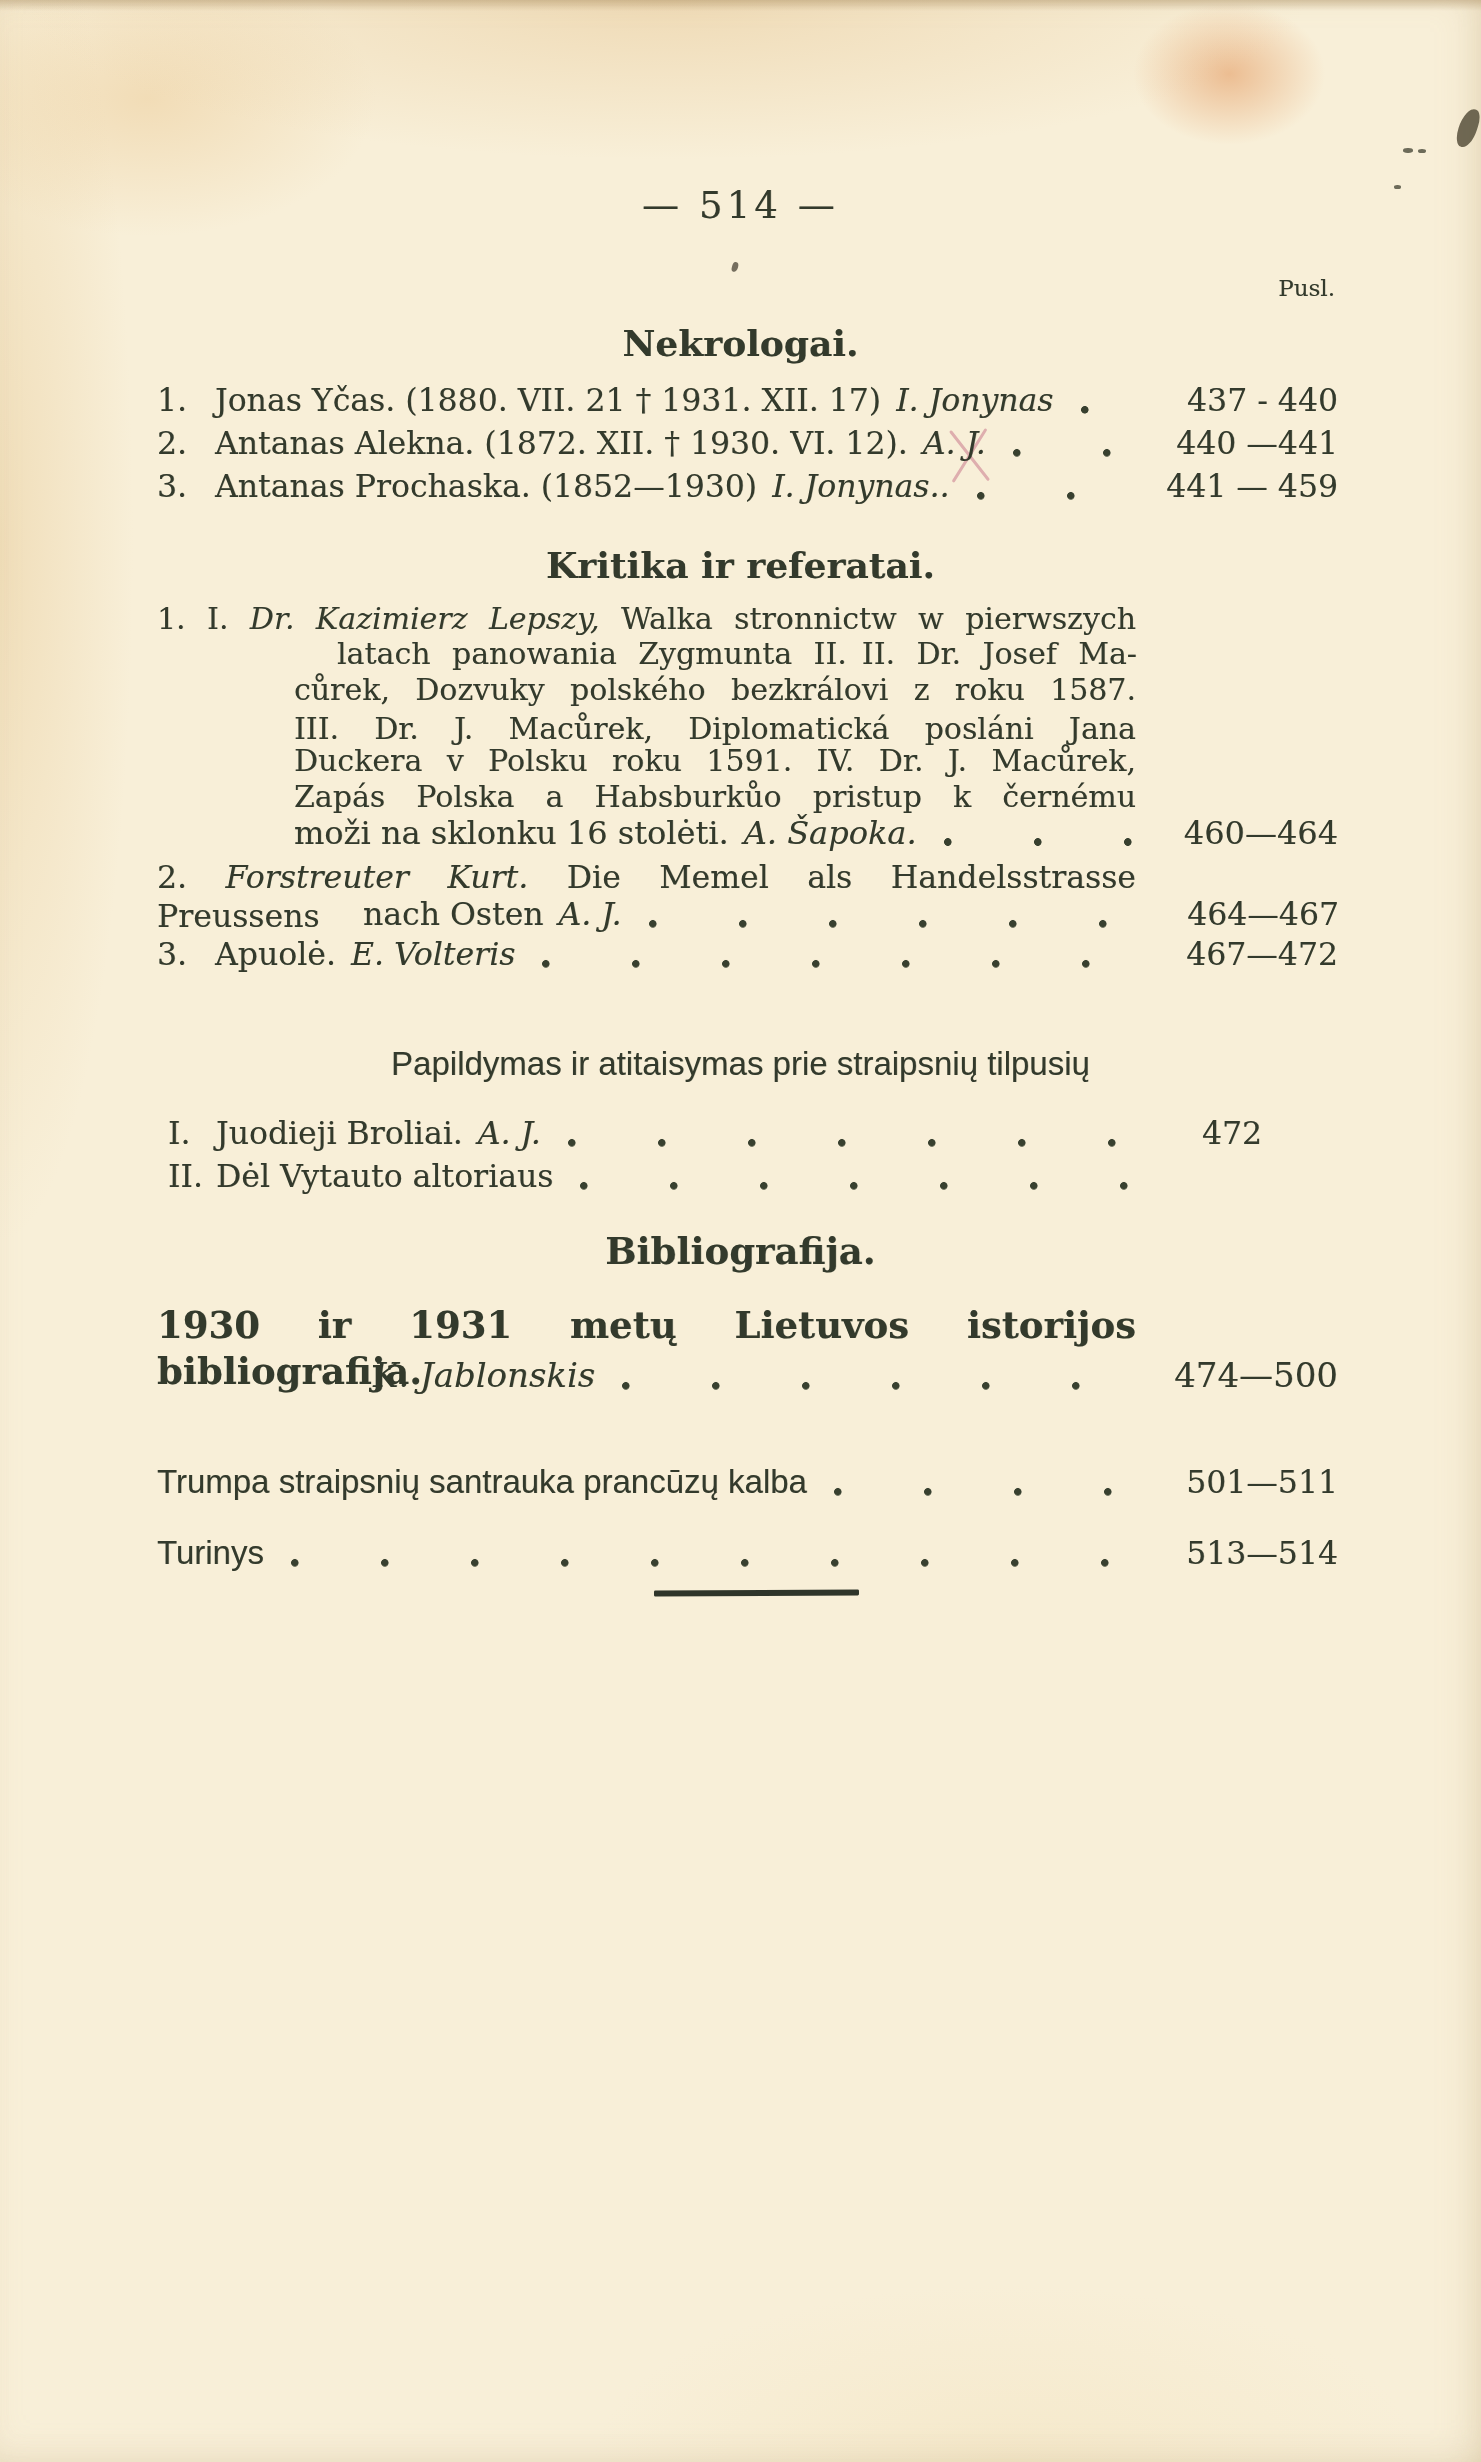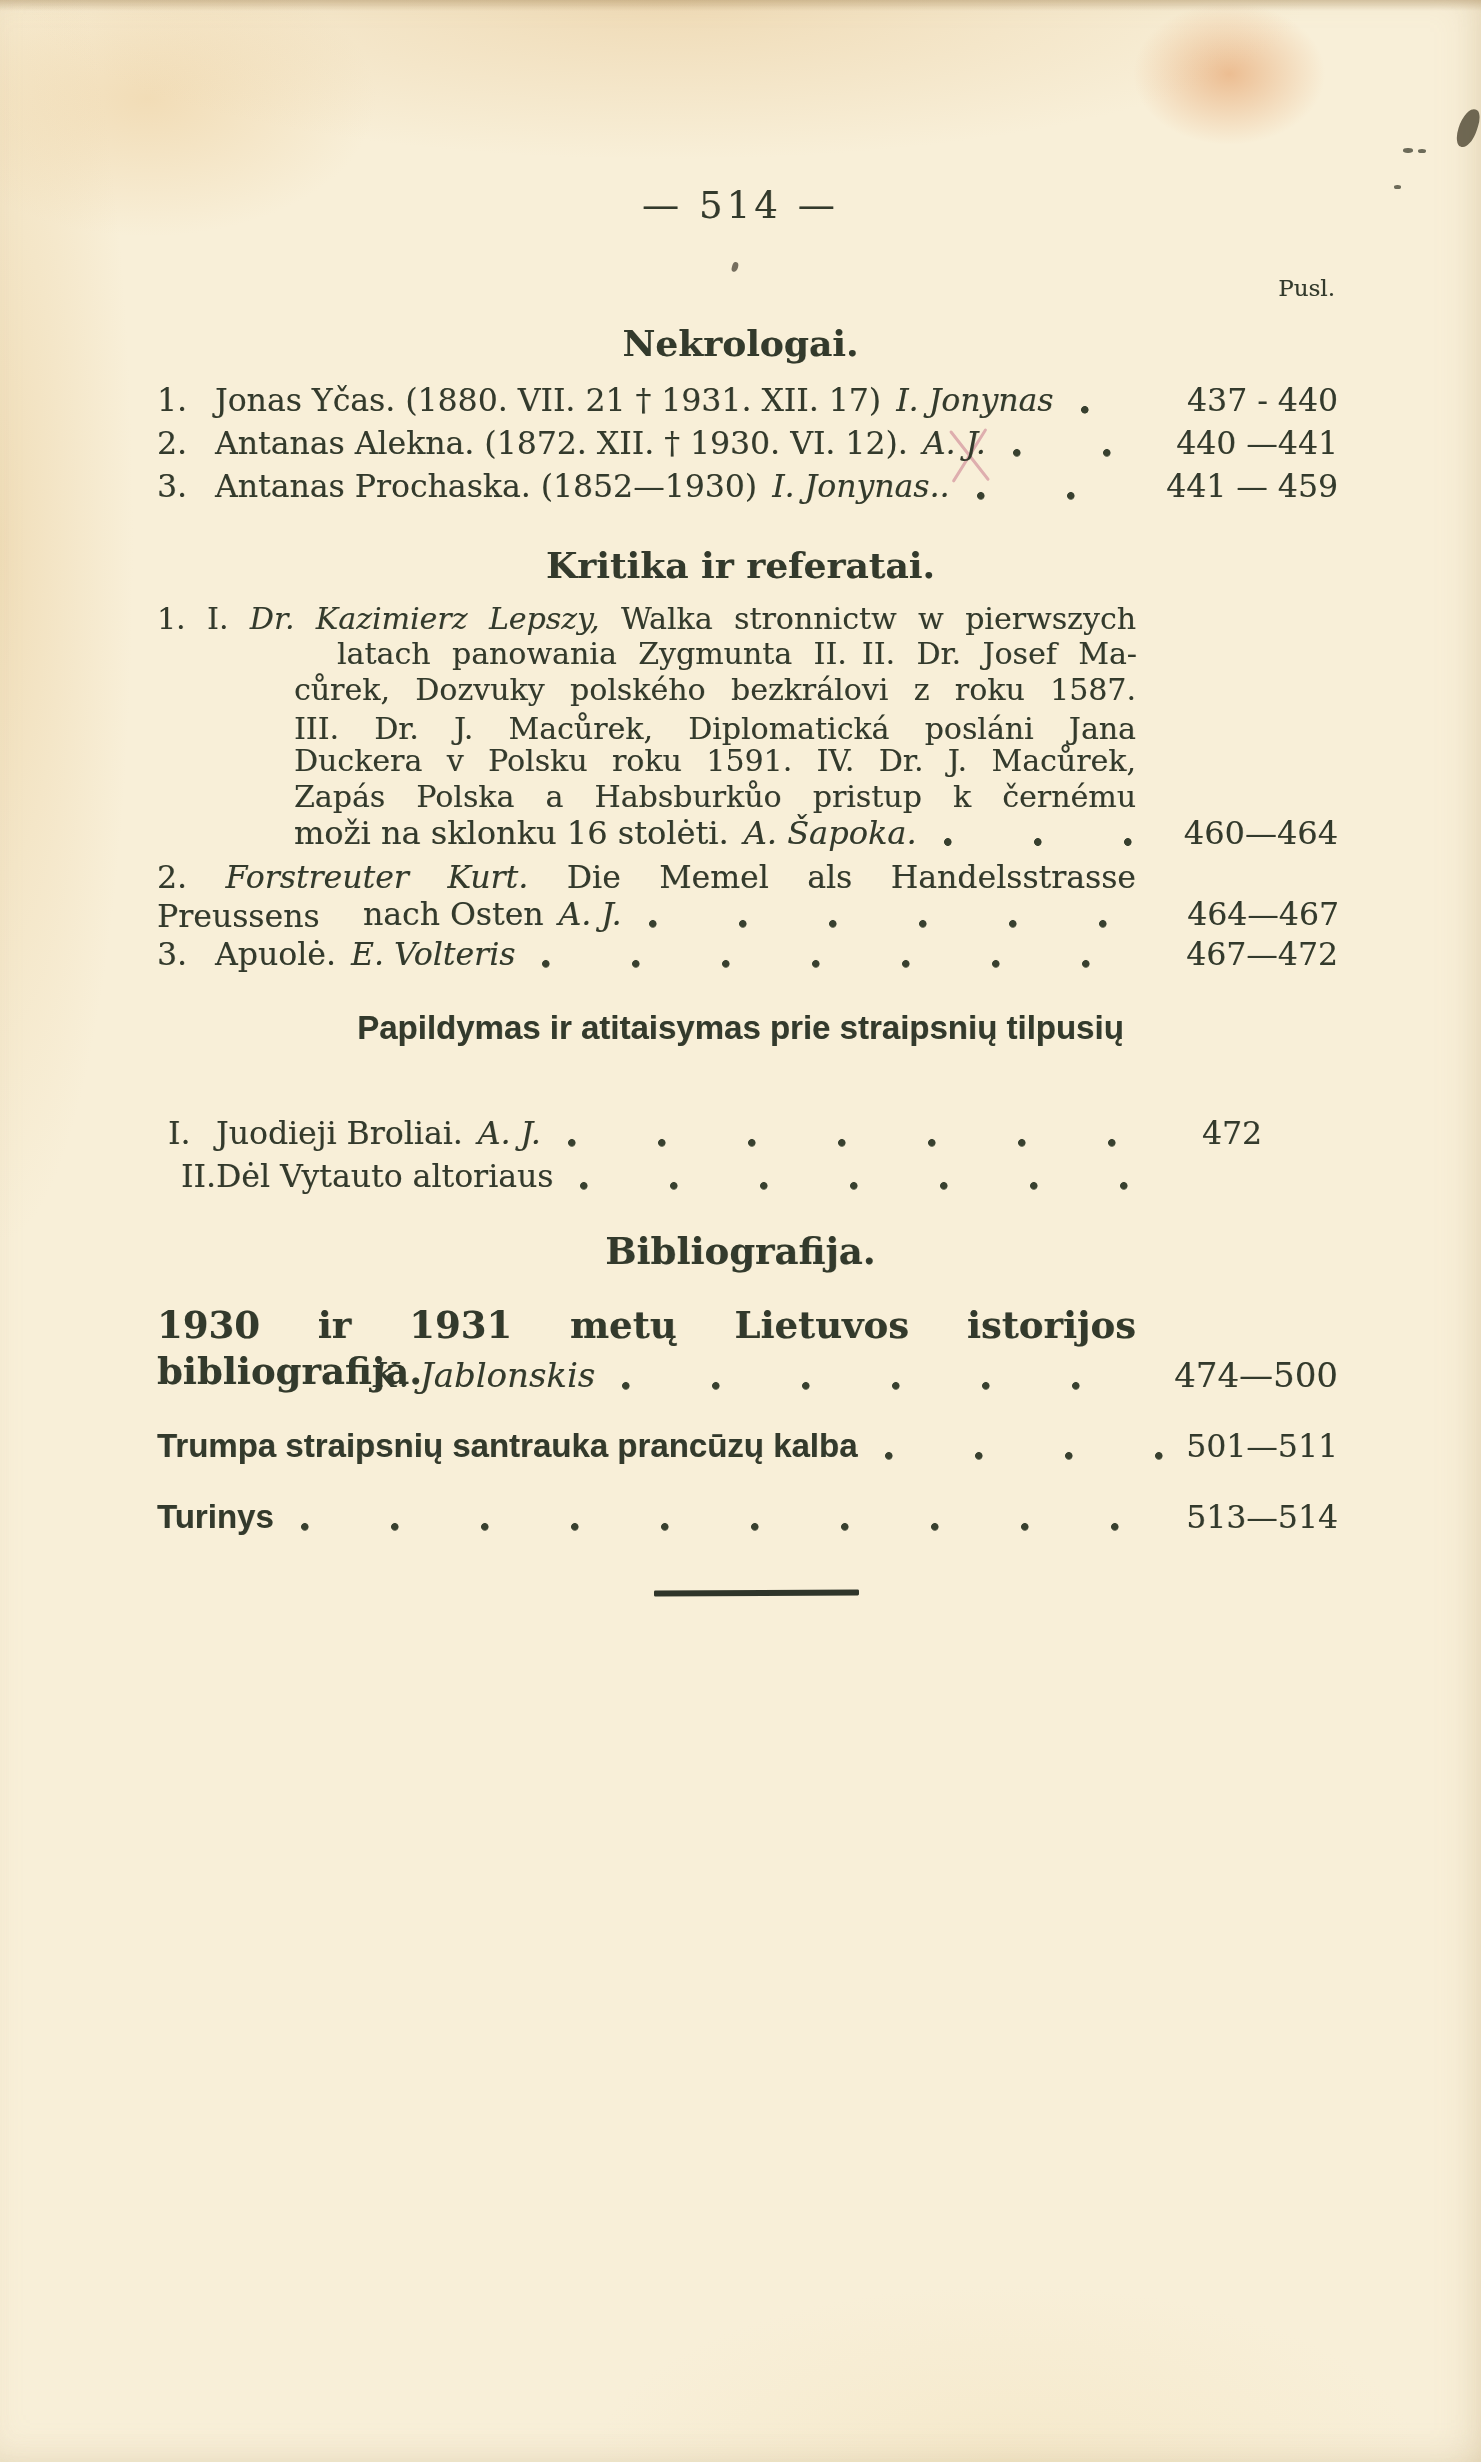--- a/index.html
+++ b/index.html
@@ -21,21 +21,21 @@
                 inset 0 -16.4px 48px -27px rgba(190,165,120,.32);
     font-family:"DejaVu Serif","Liberation Serif",serif;
   }
   .abs { position:absolute; }
   .row { position:absolute; display:flex; align-items:baseline;
          font-size:31.5px; line-height:1.25; white-space:nowrap; }
   .blk { position:absolute; font-size:30px; line-height:1.25;
          text-align:justify; text-align-last:justify; }
   .center { position:absolute; left:0; width:1481px; text-align:center; }
   .hserif { font-weight:700; font-family:"DejaVu Serif","Liberation Serif",serif; }
-  .bsans  { font-weight:700; font-family:"Liberation Sans","DejaVu Sans",sans-serif; }
+  .bsans  { font-weight:400; font-family:"Liberation Sans","DejaVu Sans",sans-serif;margin-top:36px; }
   .it { font-style:italic; }
   .num  { flex:0 0 58px; }
   .gap  { margin-left:15px; }
   .pages { flex:0 0 auto; min-width:137px; text-align:left; }
   .leader { flex:1 1 auto; min-width:27px; height:9.6px; align-self:flex-end;
             margin:0 19px 6.2px 26px;
             background-image:radial-gradient(circle at 4.8px 4.8px, #38402f 3.4px, rgba(56,64,47,0) 4.1px);
             background-size:90px 9.6px; background-repeat:repeat-x; }
   .ink { text-shadow:0.4px 0.4px 0.5px rgba(51,58,44,.35); }
 
@@ -135,21 +135,21 @@
   <div class="center bsans ink" style="top:1009px; font-size:33px;">Papildymas ir atitaisymas prie straipsnių tilpusių</div>
 
   <div class="row ink" style="top:1114px; left:168px; width:1171px;">
     <span class="num" style="flex-basis:48px;">I.</span>
     <span>Juodieji Broliai.</span>
     <span class="it gap">A. J.</span>
     <span class="leader"></span>
     <span class="pages">472</span>
   </div>
   <div class="row ink" style="top:1157px; left:168px; width:1171px;">
-    <span class="num" style="flex-basis:48px;text-align:right;">II.</span>
+    <span class="num" style="flex-basis:48px;">II.</span>
     <span>Dėl Vytauto altoriaus</span>
     <span class="leader" style="margin-right:164px;"></span>
     <span class="pages" style="min-width:0;"></span>
   </div>
 
   <div class="center hserif ink" style="top:1229px; font-size:37px;">Bibliografija.</div>
 
   <div class="blk ink" style="top:1302px; left:157px; width:979px; font-size:37px; font-weight:600;">1930 ir 1931 metų Lietuvos istorijos bibliografija.</div>
   <div class="row ink" style="top:1354px; left:373px; width:965px; font-size:34px;">
     <span class="it">K. Jablonskis</span>

